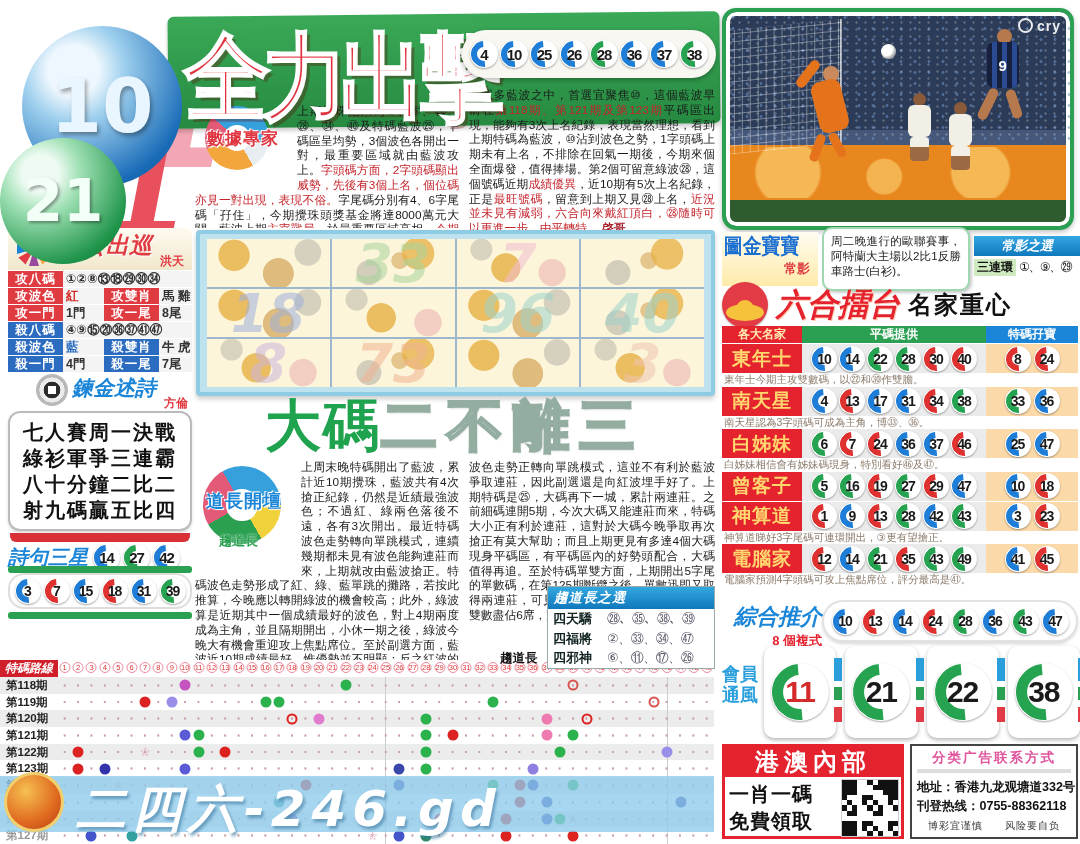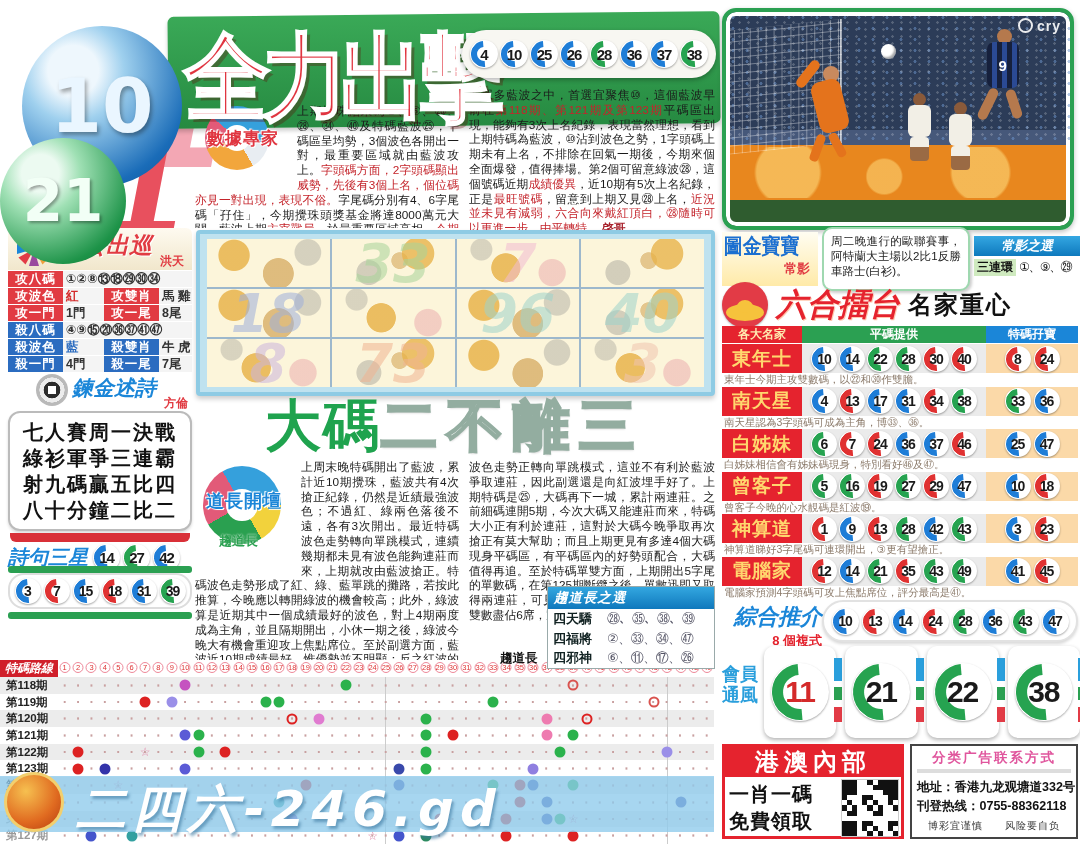--- a/index.html
+++ b/index.html
@@ -409,22 +409,22 @@
 
   <div class="lianjin" data-interactable="false">
     <div class="lj-head" data-interactable="false">
       <span class="coin" data-interactable="false"></span>
       <span class="lj-title" data-interactable="false">鍊金述詩</span>
       <span class="lj-author" data-interactable="false">方倫</span>
     </div>
     <div class="poem" id="poem" data-interactable="false">
         <div data-interactable="false">七人賽周一決戰</div>
         <div data-interactable="false">綠衫軍爭三連霸</div>
+        <div data-interactable="false">八十分鐘二比二</div>
         <div data-interactable="false">射九碼贏五比四</div>
-        <div data-interactable="false">八十分鐘二比二</div>
       </div>
     <div class="lj-strip" data-interactable="false"></div>
     <div class="lj-stars" data-interactable="false">
       <span class="lj-stars-label" data-interactable="false">詩句三星</span>
       <span style="display:flex;gap:3px" data-interactable="false">
           <span class="ball" data-interactable="false" style="--c: #1e7dd7;">
             <i>14</i>
           </span>
           <span class="ball" data-interactable="false" style="--c: #26a350;">
             <i>27</i>
@@ -669,21 +669,20 @@
           </span>
           <span class="ar-spec">
             <span class="ball" data-interactable="false" style="--c: #1e7dd7;">
               <i>10</i>
             </span>
             <span class="ball" data-interactable="false" style="--c: #e03131;">
               <i>18</i>
             </span>
           </span>
         </div>
-        <div class="ar-note" data-interactable="false">曾客子今晚的心水靚碼是紅波⑲。</div>
         <div class="ar-row" data-interactable="false">
           <span class="ar-name">神算道</span>
           <span class="ar-balls">
             <span class="ball" data-interactable="false" style="--c: #e03131;">
               <i>1</i>
             </span>
             <span class="ball" data-interactable="false" style="--c: #1e7dd7;">
               <i>9</i>
             </span>
             <span class="ball" data-interactable="false" style="--c: #e03131;">

